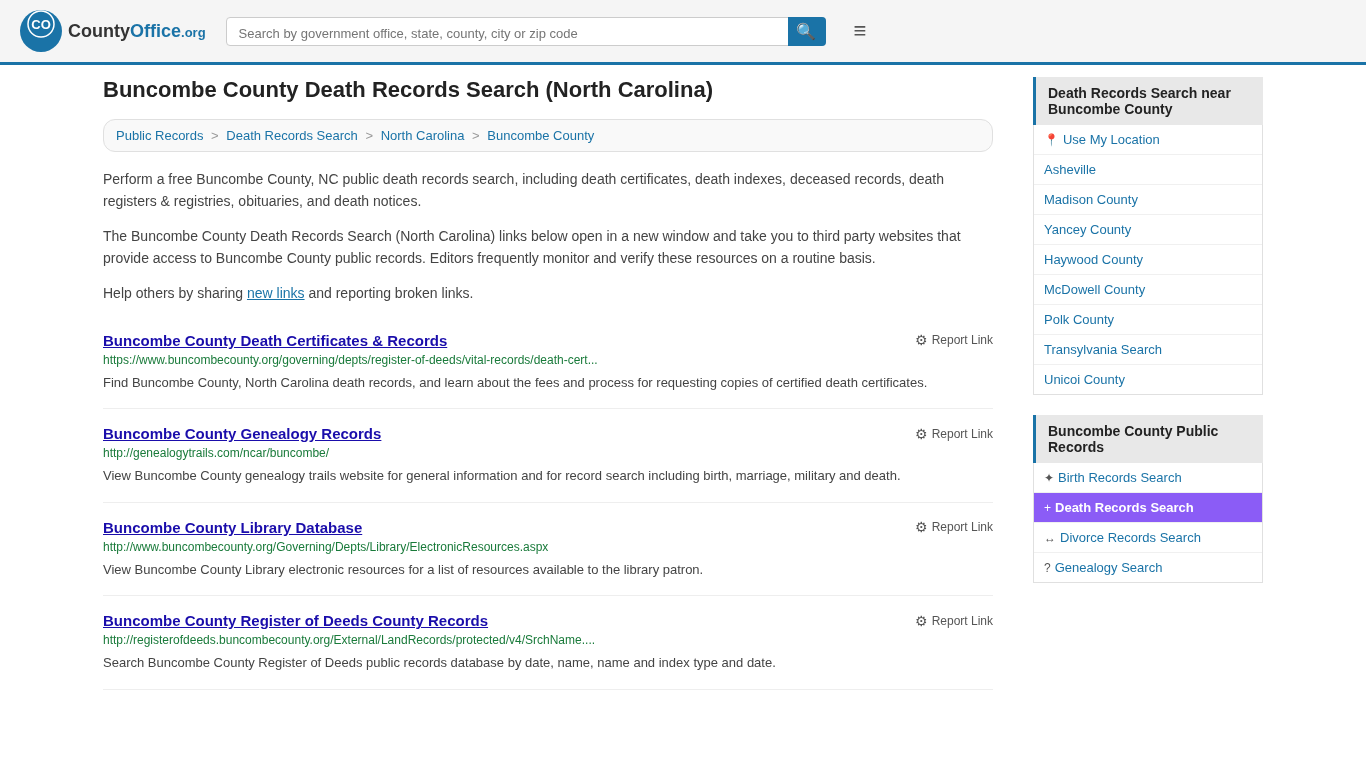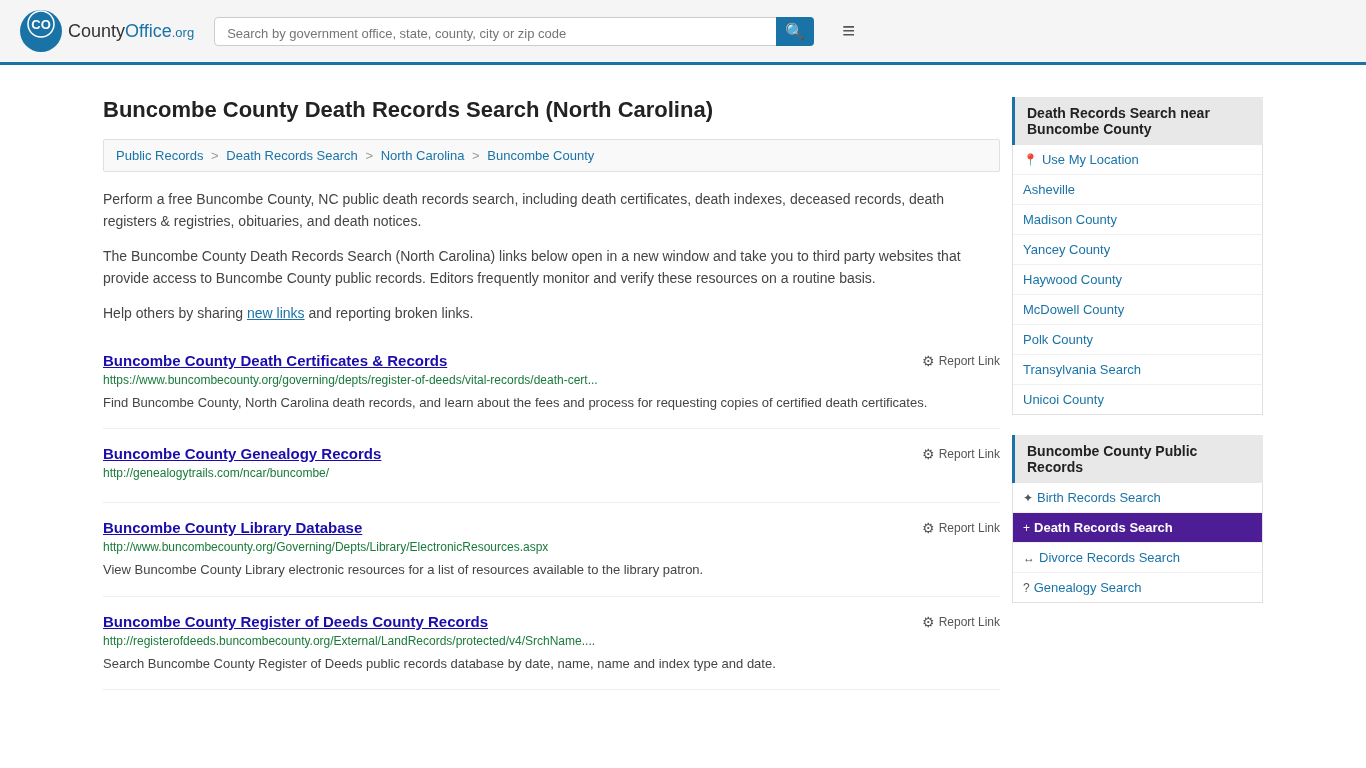--- a/index.html
+++ b/index.html
@@ -23,21 +23,21 @@
       width: 42px;
       height: 42px;
       background: #1a73a7;
       border-radius: 50%;
       display: flex;
       align-items: flex-start;
       justify-content: center;
       color: white;
       font-size: 18px;
     }
-    .logo-text { font-size: 18px; font-weight: normal; color: #333; }
+    .logo-text { font-size: 18px; font-weight: bold; color: #333; }
     .logo-text span { color: #1a73a7; }
     .logo-org { color: #666; font-size: 13px; }
 
     #search-bar-area {
       flex: 1;
       max-width: 600px;
       display: flex;
       align-items: center;
       position: relative;
     }
@@ -66,59 +66,59 @@
       border: none;
       cursor: pointer;
       font-size: 22px;
       color: #555;
       padding: 4px 8px;
     }
 
     
     #main-wrapper {
       max-width: 1200px;
-      margin: 12px auto;
-      padding: 20px 20px;
-      display: flex;
-      gap: 12px;
+      margin: 0 auto;
+      padding: 12px 20px;
+      display: flex;
+      gap: 40px;
     }
 
     
     #content {
       flex: 1;
     }
     #page-title {
       font-size: 22px;
       font-weight: bold;
       color: #222;
       margin-bottom: 16px;
     }
     #breadcrumb {
       background: #f9f9f9;
       border: 1px solid #e0e0e0;
       padding: 8px 12px;
       font-size: 13px;
       color: #555;
       margin-bottom: 16px;
-      border-radius: 2px;
+      border-radius: 12px;
     }
     #breadcrumb a { color: #1a73a7; text-decoration: none; }
     #breadcrumb span { color: #999; margin: 0 4px; }
 
     .description { margin-bottom: 12px; font-size: 14px; line-height: 1.6; color: #444; }
     .description a { color: #1a73a7; }
 
     .result-item {
       border-bottom: 1px solid #eee;
       padding: 16px 0;
     }
     .result-header {
       display: flex;
       justify-content: space-between;
-      align-items: flex-end;
+      align-items: center;
       margin-bottom: 4px;
     }
     .result-title {
       font-size: 15px;
       font-weight: bold;
       color: #1a0dab;
       text-decoration: underline;
       cursor: pointer;
     }
     .report-link {
@@ -137,21 +137,21 @@
       margin-bottom: 6px;
     }
     .result-desc {
       font-size: 13px;
       color: #444;
       line-height: 1.5;
     }
 
     
     #sidebar {
-      width: 251px;
+      width: 230px;
       flex-shrink: 0;
     }
     .sidebar-section {
       margin-bottom: 20px;
     }
     .sidebar-title {
       background: #e8e8e8;
       padding: 8px 12px;
       font-size: 14px;
       font-weight: bold;
@@ -168,21 +168,21 @@
       padding: 7px 10px;
       border-bottom: 1px solid #f0f0f0;
       font-size: 13px;
     }
     .sidebar-list li:last-child { border-bottom: none; }
     .sidebar-list li a {
       color: #1a73a7;
       text-decoration: none;
     }
     .sidebar-list li.active {
-      background: #4c1d95;
+      background: #8b5cf6;
     }
     .sidebar-list li.active a {
       color: white;
       font-weight: bold;
     }
     .sidebar-list li.active .sidebar-icon { color: white; }
     .sidebar-icon {
       margin-right: 4px;
       font-size: 12px;
       color: #555;
@@ -250,20 +250,21 @@
   </div>
         <div class="result-item">
     <div class="result-header">
       <a class="result-title" href="#">Buncombe County Genealogy Records</a>
       <span class="report-link">
         <span class="report-link-icon">⚙</span>
         Report Link
       </span>
     </div>
     <div class="result-url">http://genealogytrails.com/ncar/buncombe/</div>
+    <div class="result-desc">View Buncombe County genealogy trails website for general information and for record search including birth, marriage, military and death.</div>
   </div>
         <div class="result-item">
     <div class="result-header">
       <a class="result-title" href="#">Buncombe County Library Database</a>
       <span class="report-link">
         <span class="report-link-icon">⚙</span>
         Report Link
       </span>
     </div>
     <div class="result-url">http://www.buncombecounty.org/Governing/Depts/Library/ElectronicResources.aspx</div>

